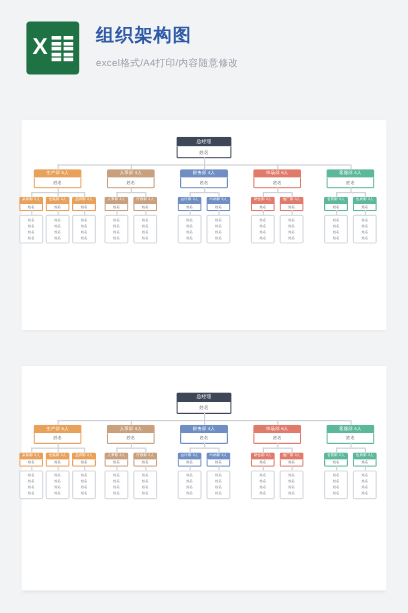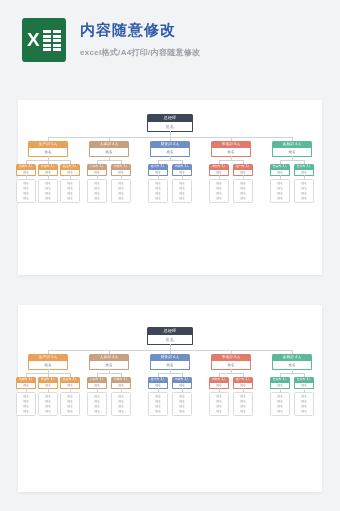--- a/index.html
+++ b/index.html
@@ -34,21 +34,21 @@
     display:grid;grid-template-columns:1fr 1fr;grid-template-rows:repeat(5,1fr);
     gap:1.5px;
   }
   .xls-grid i{background:#fff;display:block;}
   .title-block{margin-left:14px;padding-top:2px;}
   .main-title{
     color:#2f5aa8;font-size:15px;font-weight:bold;letter-spacing:1px;
     line-height:20px;
   }
   .sub-title{
-    color:#9aa0a8;font-size:8px;letter-spacing:.3px;margin-top:7px;font-weight:bold;
+    color:#9aa0a8;font-size:8px;letter-spacing:.3px;margin-top:7px;
   }
 
   
   .card{
     position:absolute;left:18px;width:304px;
     background:#ffffff;
     box-shadow:0 1px 3px rgba(0,0,0,.07);
   }
   #card1{top:100px;height:175px;}
   #card2{top:305px;height:187px;}
@@ -104,21 +104,21 @@
           <i></i>
           <i></i>
           <i></i>
           <i></i>
           <i></i>
           <i></i>
           <i></i>
       </span>
     </div>
     <div class="title-block">
-      <div class="main-title">内容随意修改</div>
+      <div class="main-title">组织架构图</div>
       <div class="sub-title">excel格式/A4打印/内容随意修改</div>
     </div>
   </div>
 
   <div class="card" id="card1">
     <div class="chart">
         <div class="node root" style="left: 129px; top: 14px;">
           <div class="hd" style="background: rgb(61, 71, 87);">总经理</div>
           <div class="bd" style="border-top: none; border-right: 0.5px solid rgb(61, 71, 87); border-bottom: 0.5px solid rgb(61, 71, 87); border-left: 0.5px solid rgb(61, 71, 87); border-image: initial;">姓名</div>
         </div>

